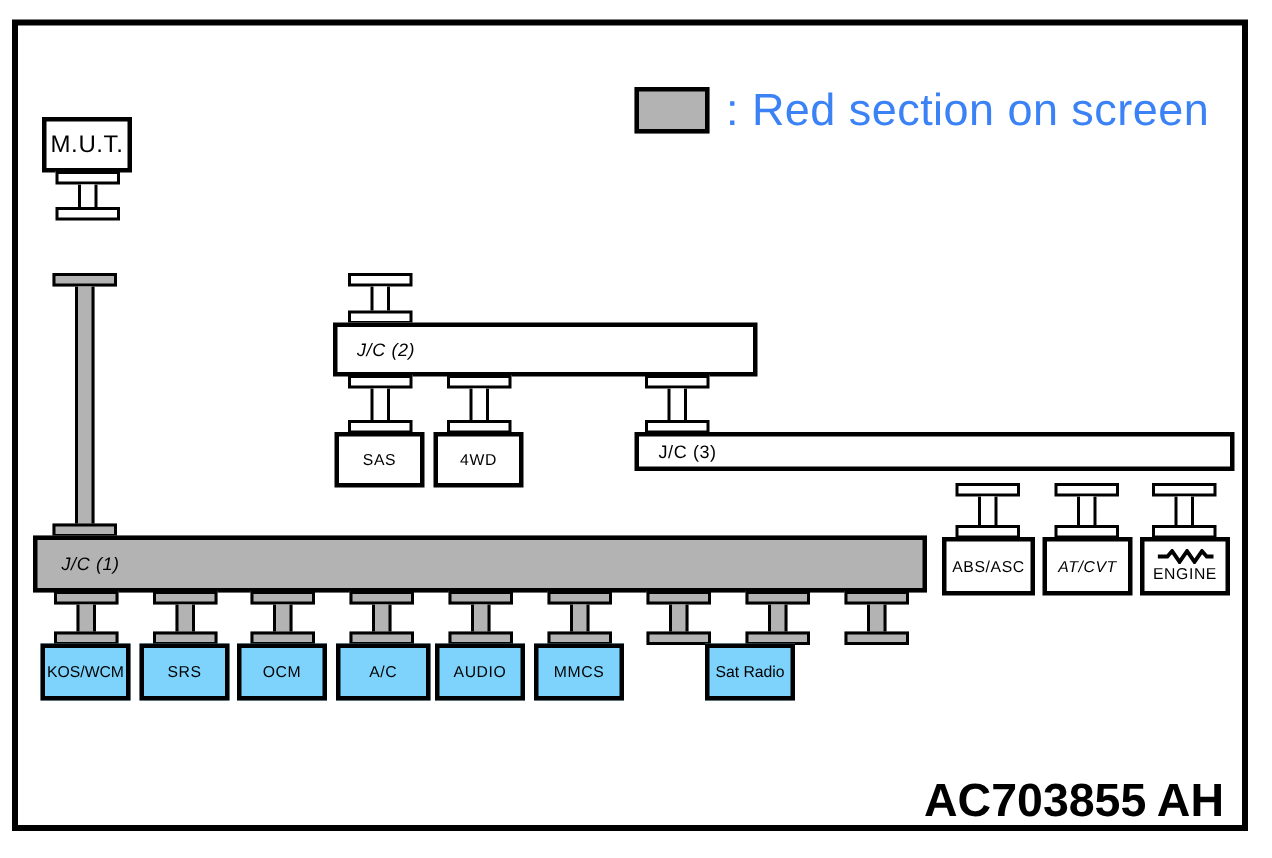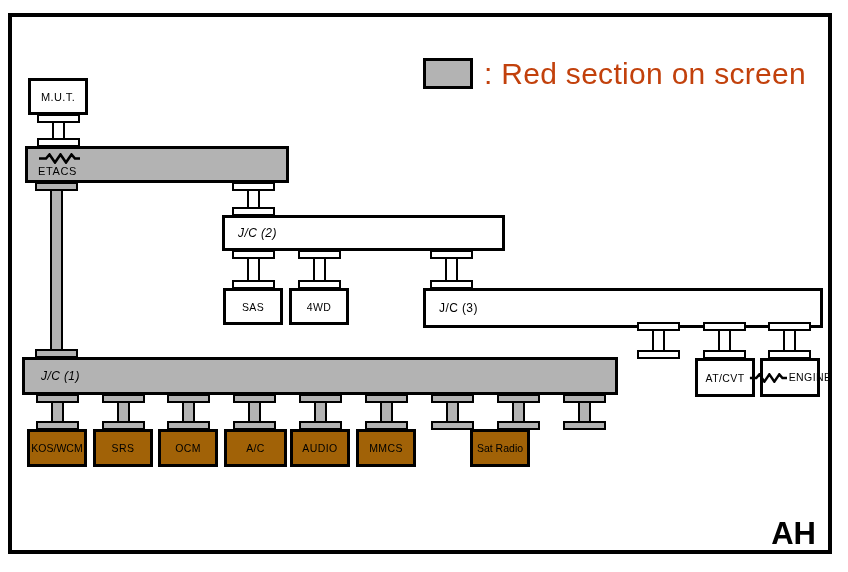--- a/index.html
+++ b/index.html
@@ -11,87 +11,79 @@
   .frame {
     position:absolute; left:8px; top:13px; width:824px; height:541px;
     border:4px solid #000; background:transparent;
   }
   
   .node {
     position:absolute; border:3px solid #000; background:#fff;
     display:flex; align-items:center; justify-content:center;
     font-size:10.5px; letter-spacing:0.4px; color:#000; text-align:center;
   }
-  .node.gray { background:#a16207; }
+  .node.gray { background:#7dd3fc; }
   .bar {
     position:absolute; border:3px solid #000; background:#fff;
     display:flex; align-items:center; font-size:12px; letter-spacing:0.4px; color:#000;
   }
   .bar.gray { background:#b3b3b3; }
   .bar .bar-label { padding-left:13px; }
   .bar.jc1 .bar-label { padding-left:16px; }
   
   .etacs-inner {
     display:flex; flex-direction:column; align-items:flex-start;
     padding-left:10px; line-height:1; gap:2px;
   }
   .etacs-inner .txt { font-size:11px; letter-spacing:0.6px; }
   .engine-inner {
-    display:flex; flex-direction:row; align-items:center; line-height:1; gap:2px;
+    display:flex; flex-direction:column; align-items:center; line-height:1; gap:2px;
   }
   .engine-inner .txt { font-size:10.5px; letter-spacing:0.4px; }
   
   .conn { position:absolute; width:43px; display:flex; flex-direction:column; align-items:center; }
   .conn .cap { width:43px; height:9px; background:#fff; border:2.5px solid #000; }
   .conn .stem { width:13px; flex:1; background:#fff;
                 border-left:2.5px solid #000; border-right:2.5px solid #000;
                 margin-top:-0.5px; margin-bottom:-0.5px; }
   .conn.gray .cap, .conn.gray .stem { background:#b3b3b3; }
   
   .legend { position:absolute; left:423px; top:58px; height:31px; display:flex; align-items:center; gap:11px; }
   .legend-swatch { width:50px; height:31px; background:#b3b3b3; border:3px solid #000; }
-  .legend-text { font-size:30px; letter-spacing:0.3px; color:#c2410c; white-space:nowrap; }
+  .legend-text { font-size:30px; letter-spacing:0.3px; color:#3b82f6; white-space:nowrap; }
   
   .figure-code {
     position:absolute; top:518px; left:618px; width:198px;
     display:flex; justify-content:flex-end; gap:7px;
     font-size:31px; font-weight:bold; color:#000; line-height:31px; white-space:nowrap;
   }
   .rsvg { display:block; }
 </style>
 </head>
 <body>
 
 <div class="canvas">
 
   <div class="frame"></div>
 
   <div class="legend">
     <div class="legend-swatch"></div>
     <div class="legend-text">: Red section on screen</div>
   </div>
 
-  <div class="node" style="left:28px; top:78px; width:60px; height:37px; font-size:11px;">
+  <div class="node" style="left:28px; top:78px; width:60px; height:37px; font-size:16px;">
     <span>M.U.T.</span>
   </div>
 
   <div class="conn" style="left:37px; top:114px; height:33px;">
     <i class="cap"></i>
       <i class="stem"></i>
       <i class="cap"></i>
   </div>
 
-  <div class="bar gray" style="left:25px; top:146px; width:264px; height:37px;">
-    <div class="etacs-inner">
-      <svg class="rsvg" width="42" height="11" viewBox="0 0 42 11">
-        <path d="M1 5.5 h7 l3.5 -4 5.5 8 5.5 -8 5.5 8 5.5 -8 3.5 4 h7" fill="none" stroke="#000" stroke-width="2.6"></path>
-      </svg>
-      <span class="txt">ETACS</span>
-    </div>
-  </div>
 
   <div class="conn" style="left:232px; top:182px; height:34px;">
     <i class="cap"></i>
       <i class="stem"></i>
       <i class="cap"></i>
   </div>
 
   <div class="conn gray" style="left:35px; top:182px; height:176px;">
     <i class="cap"></i>
       <i class="stem"></i>
@@ -118,41 +110,44 @@
       <i class="cap"></i>
   </div>
 
   <div class="node" style="left:223px; top:288px; width:60px; height:37px;">
     <span>SAS</span>
   </div>
   <div class="node" style="left:289px; top:288px; width:60px; height:37px;">
     <span>4WD</span>
   </div>
 
-  <div class="bar" style="left:423px; top:288px; width:400px; height:40px;">
+  <div class="bar" style="left:423px; top:288px; width:400px; height:26px;">
     <span class="bar-label">J/C (3)</span>
   </div>
 
   <div class="conn" style="left:637px; top:322px; height:37px;">
     <i class="cap"></i>
       <i class="stem"></i>
       <i class="cap"></i>
   </div>
   <div class="conn" style="left:703px; top:322px; height:37px;">
     <i class="cap"></i>
       <i class="stem"></i>
       <i class="cap"></i>
   </div>
   <div class="conn" style="left:768px; top:322px; height:37px;">
     <i class="cap"></i>
       <i class="stem"></i>
       <i class="cap"></i>
   </div>
 
-  <div class="node" style="left:695px; top:358px; width:60px; height:39px;">
+  <div class="node" style="left:628px; top:358px; width:62px; height:39px;">
+    <span>ABS/ASC</span>
+  </div>
+  <div class="node" style="left:695px; top:358px; width:60px; height:39px;font-style:italic;">
     <span>AT/CVT</span>
   </div>
   <div class="node" style="left:760px; top:358px; width:60px; height:39px;">
     <div class="engine-inner">
       <svg class="rsvg" width="38" height="10" viewBox="0 0 42 11">
         <path d="M1 5.5 h7 l3.5 -4 5.5 8 5.5 -8 5.5 8 5.5 -8 3.5 4 h7" fill="none" stroke="#000" stroke-width="2.8"></path>
       </svg>
       <span class="txt">ENGINE</span>
     </div>
   </div>
@@ -223,16 +218,17 @@
     <span>AUDIO</span>
   </div>
   <div class="node gray" style="left:356px; top:429px; width:60px; height:38px;align-items:center;">
     <span>MMCS</span>
   </div>
   <div class="node gray" style="left:422px; top:429px; width:60px; height:38px; letter-spacing:0;margin-left:48px;">
     <span>Sat Radio</span>
   </div>
 
   <div class="figure-code">
+    <span>AC703855</span>
       <span>AH</span>
   </div>
 
 </div>
 
 </body></html>

